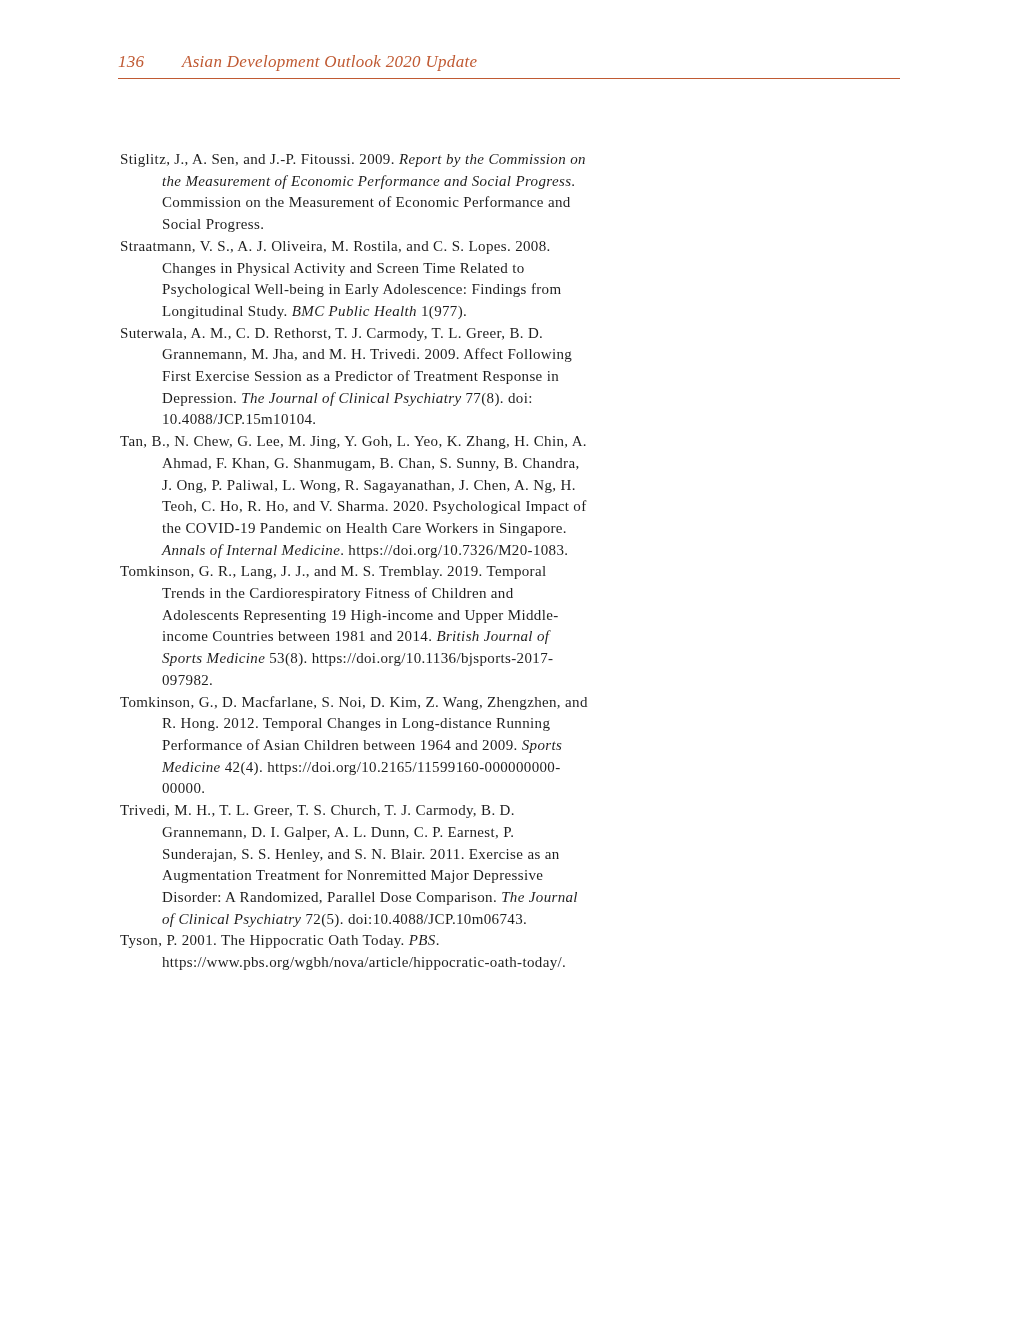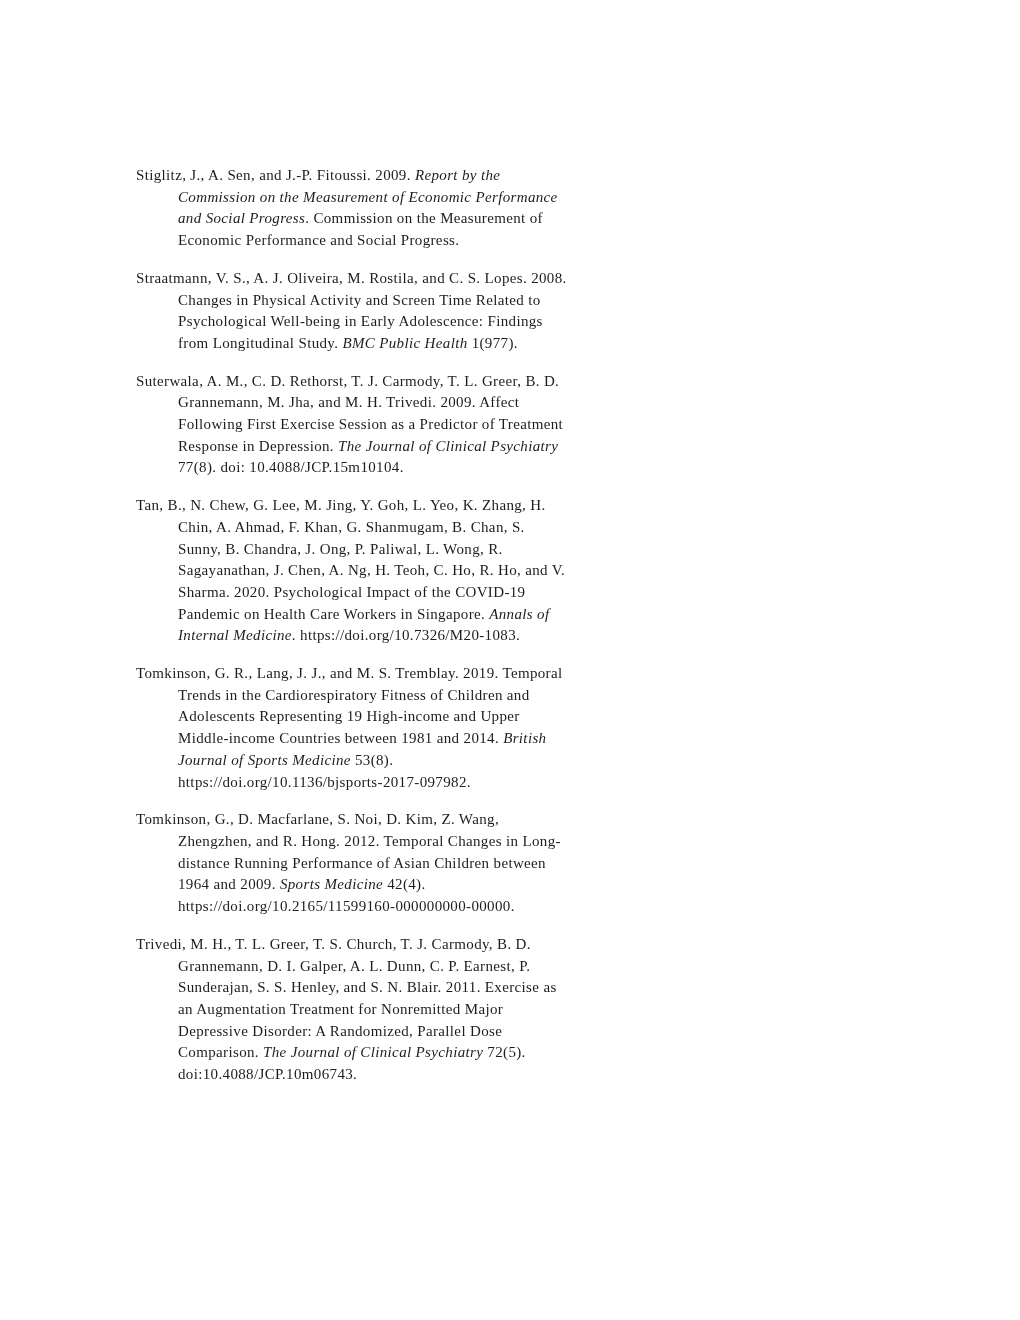--- a/index.html
+++ b/index.html
@@ -35,39 +35,44 @@
     font-style: italic;
   }
   .references {
     position: absolute;
     top: 149px;
     left: 120px;
     width: 468px;
     color: #1d1d1d;
   }
   .reference {
-    margin: 16px;
+    margin: 0;
     font-size: 15px;
     line-height: 21.7px;
     letter-spacing: 0.35px;
     padding-left: 42px;
     text-indent: -42px;
     text-align: left;
   }
   .reference .italic { font-style: italic; }
 </style>
 </head>
 <body>
 
 <div class="page">
 
+  <div class="running-header">
+    <span class="page-number">136</span>
+    <span class="header-title">Asian Development Outlook 2020 Update</span>
+  </div>
 
   <div class="references">
       <p class="reference"><span class="">Stiglitz, J., A. Sen, and J.-P. Fitoussi. 2009. </span><span class="italic">Report by the Commission on the Measurement of Economic Performance and Social Progress</span><span class="">. Commission on the Measurement of Economic Performance and Social Progress.</span></p>
       <p class="reference"><span class="">Straatmann, V. S., A. J. Oliveira, M. Rostila, and C. S. Lopes. 2008. Changes in Physical Activity and Screen Time Related to Psychological Well-being in Early Adolescence: Findings from Longitudinal Study. </span><span class="italic">BMC Public Health</span><span class=""> 1(977).</span></p>
       <p class="reference"><span class="">Suterwala, A. M., C. D. Rethorst, T. J. Carmody, T. L. Greer, B. D. Grannemann, M. Jha, and M. H. Trivedi. 2009. Affect Following First Exercise Session as a Predictor of Treatment Response in Depression. </span><span class="italic">The Journal of Clinical Psychiatry</span><span class=""> 77(8). doi: 10.4088/JCP.15m10104.</span></p>
       <p class="reference"><span class="">Tan, B., N. Chew, G. Lee, M. Jing, Y. Goh, L. Yeo, K. Zhang, H. Chin, A. Ahmad, F. Khan, G. Shanmugam, B. Chan, S. Sunny, B. Chandra, J. Ong, P. Paliwal, L. Wong, R. Sagayanathan, J. Chen, A. Ng, H. Teoh, C. Ho, R. Ho, and V. Sharma. 2020. Psychological Impact of the COVID-19 Pandemic on Health Care Workers in Singapore. </span><span class="italic">Annals of Internal Medicine</span><span class="">. https://doi.org/10.7326/M20-1083.</span></p>
       <p class="reference"><span class="">Tomkinson, G. R., Lang, J. J., and M. S. Tremblay. 2019. Temporal Trends in the Cardiorespiratory Fitness of Children and Adolescents Representing 19 High-income and Upper Middle-income Countries between 1981 and 2014. </span><span class="italic">British Journal of Sports Medicine</span><span class=""> 53(8). https://doi.org/10.1136/bjsports-2017-097982.</span></p>
       <p class="reference"><span class="">Tomkinson, G., D. Macfarlane, S. Noi, D. Kim, Z. Wang, Zhengzhen, and R. Hong. 2012. Temporal Changes in Long-distance Running Performance of Asian Children between 1964 and 2009. </span><span class="italic">Sports Medicine</span><span class=""> 42(4). https://doi.org/10.2165/11599160-000000000-00000.</span></p>
       <p class="reference"><span class="">Trivedi, M. H., T. L. Greer, T. S. Church, T. J. Carmody, B. D. Grannemann, D. I. Galper, A. L. Dunn, C. P. Earnest, P. Sunderajan, S. S. Henley, and S. N. Blair. 2011. Exercise as an Augmentation Treatment for Nonremitted Major Depressive Disorder: A Randomized, Parallel Dose Comparison. </span><span class="italic">The Journal of Clinical Psychiatry</span><span class=""> 72(5). doi:10.4088/JCP.10m06743.</span></p>
+      <p class="reference"><span class="">Tyson, P. 2001. The Hippocratic Oath Today. </span><span class="italic">PBS</span><span class="">. https://www.pbs.org/wgbh/nova/article/hippocratic-oath-today/.</span></p>
     </div>
 
 </div>
 
 </body></html>

